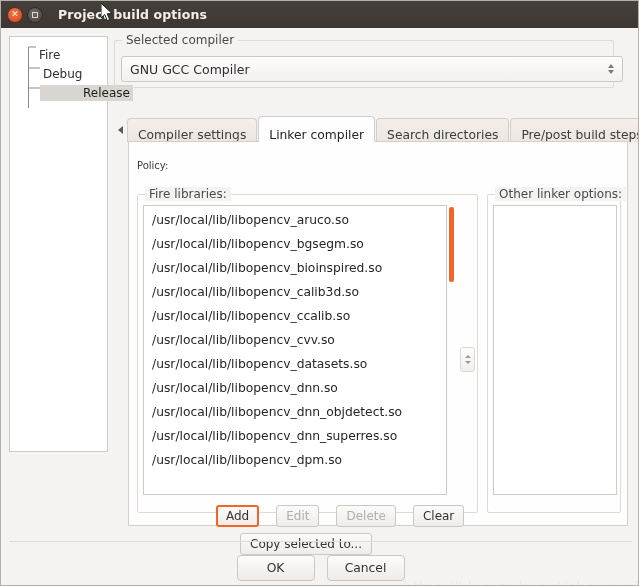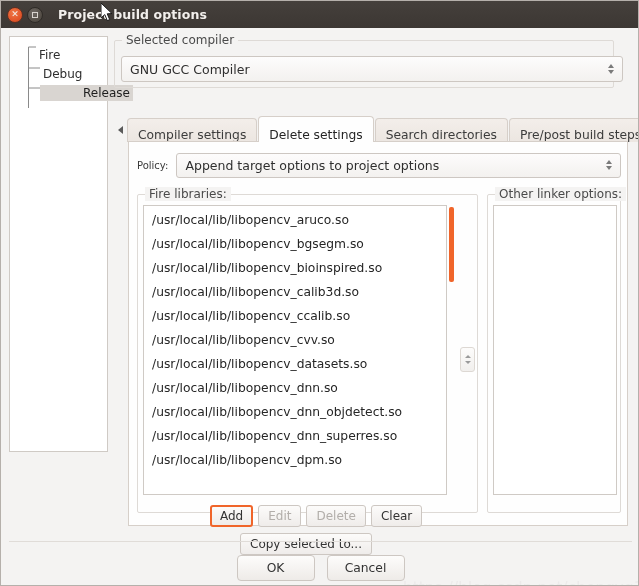--- a/index.html
+++ b/index.html
@@ -270,21 +270,21 @@
     border-radius: 3px;
     display: flex; align-items: center; justify-content: center;
     margin-right: 5px;
     white-space: nowrap;
   }
   .btn.focused {
     border: 2px solid #f0652a;
     padding: 0 8px;
   }
   .btn.disabled { color: #b2aeaa; }
-  #btnrow-main { left: 72px; top: 310px; }
+  #btnrow-main { left: 78px; top: 310px; gap: 12px; }
   #btnrow-copy { left: 102px; top: 338px; }
 
   
   .sep {
     position: absolute; left: 8px; top: 513px;
     width: 623px; height: 1px;
     background: #e0dcd8;
   }
   .bottombar {
     position: absolute; left: 0; top: 520px;
@@ -362,42 +362,35 @@
       </div>
 
       <div class="tabstrip">
         <div class="tab-arrow">
             <span class="arrow-l"></span>
           </div>
         <div class="tab">
           <span>Compiler settings</span>
         </div>
         <div class="tab active">
-          <span>Delete settings</span>
+          <span>Linker compiler</span>
         </div>
         <div class="tab">
           <span>Search directories</span>
         </div>
         <div class="tab">
           <span>Pre/post build steps</span>
         </div>
 
       </div>
 
       <div class="tabpage">
 
         <div class="policy-row">
           <span class="policy-label">Policy:</span>
-          <div class="combo" id="policy-combo">
-            <span>Append target options to project options</span>
-            <span class="spin">
-              <span class="spin-arrow spin-up"></span>
-              <span class="spin-arrow spin-dn"></span>
-            </span>
-          </div>
         </div>
 
         <div class="groupbox gb-links">
           <div class="gb-title">Fire libraries:</div>
 
           <div class="listbox">
             <div class="listrow">/usr/local/lib/libopencv_aruco.so</div>
             <div class="listrow">/usr/local/lib/libopencv_bgsegm.so</div>
             <div class="listrow">/usr/local/lib/libopencv_bioinspired.so</div>
             <div class="listrow">/usr/local/lib/libopencv_calib3d.so</div>

